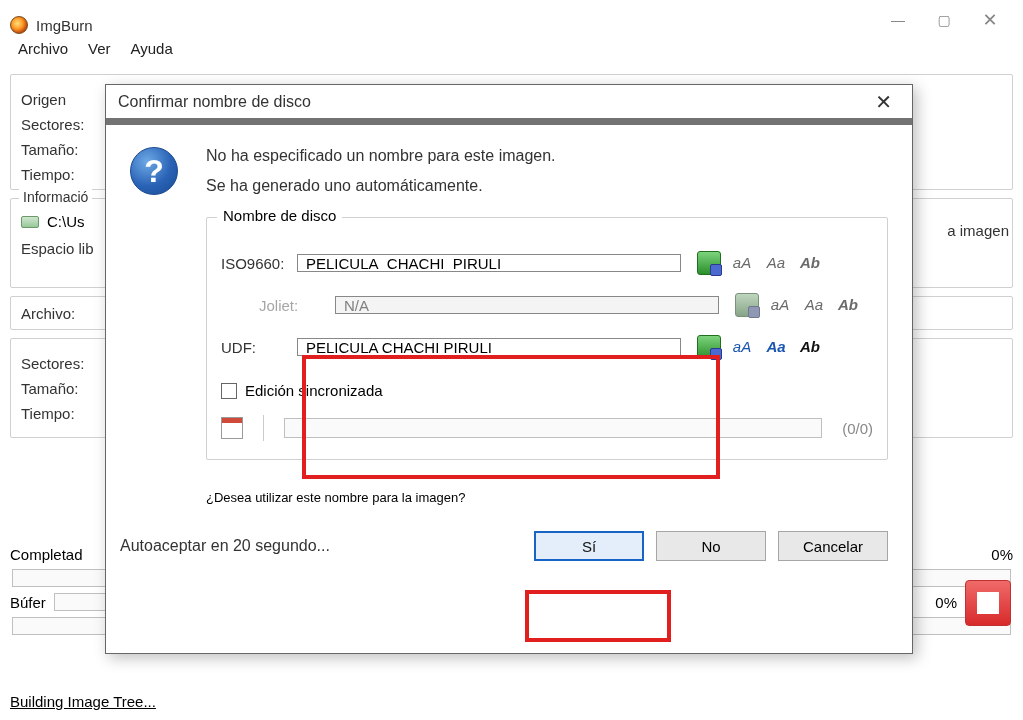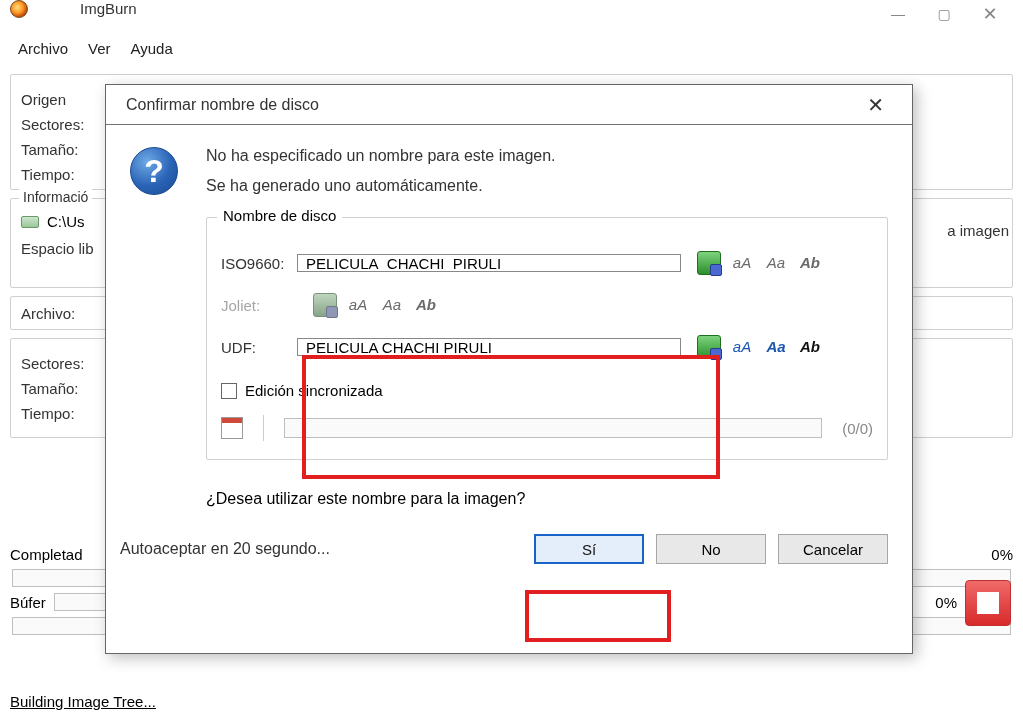--- a/index.html
+++ b/index.html
@@ -1,19 +1,19 @@
 <!DOCTYPE html>
 <html><head>
 <meta charset="utf-8">
 <style>
   * { box-sizing: border-box; font-family: "Segoe UI", Tahoma, sans-serif; }
   body { margin: 0; background: #fff; width: 1023px; height: 720px; overflow: hidden; position: relative; }
 
   
-  .main-titlebar { height: 34px; display: flex; align-items: flex-start; padding: 0 10px; gap: 44px; }
+  .main-titlebar { height: 34px; display: flex; align-items: flex-end; padding: 0 10px; }
   .logo-icon { width: 18px; height: 18px; margin-right: 8px; border-radius: 50%; background:
     radial-gradient(circle at 40% 40%, #ffe07a 0%, #ff9a28 40%, #c24d0a 70%, #5a2a06 100%); border: 1px solid #7a4a1a; }
   .main-title { font-size: 15px; color: #333; }
   .main-winbtns { margin-left: auto; display: flex; }
   .winbtn { width: 46px; height: 28px; display:flex; align-items:center; justify-content:center; color:#888; font-size:14px; }
   .winbtn.close { font-size:18px; }
 
   
   .menubar { height: 28px; display:flex; align-items:flex-end; padding: 0 8px; font-size: 15px; color:#222; border-bottom: 1px solid #fff; }
   .menubar span { padding: 4px 10px; }
@@ -30,37 +30,37 @@
   .progress-track { flex:1; height:18px; border:1px solid #bfbfbf; background:#fafafa; margin: 0 8px; }
   .pct { width:48px; text-align:right; }
   .wide-track { width: calc(100% - 4px); margin: 6px 2px; height:18px; border:1px solid #bfbfbf; background:#fafafa; }
   .stop-btn { position:absolute; right:2px; top:40px; width:46px; height:46px; border:1px solid #c03030; background:linear-gradient(#f06a6a,#d82a2a); border-radius:4px; display:flex; align-items:center; justify-content:center; }
   .stop-btn div { width:22px; height:22px; background:#fff; }
 
   .statusbar { position:absolute; left:0; right:0; bottom:4px; padding: 6px 10px; font-size:15px;text-decoration:underline; }
 
   
   .dialog { position:absolute; left:105px; top:84px; width:808px; height:570px; background:#fff; border:1px solid #666; box-shadow: 4px 4px 14px rgba(0,0,0,.25); }
-  .dlg-titlebar { height:40px; display:flex; align-items:center; padding:0 20px; border-bottom:1px solid #737373; }
+  .dlg-titlebar { height:40px; display:flex; align-items:center; padding:0 12px; border-bottom:7px solid #737373; }
   .dlg-title { font-size:16px; color:#333; }
   .dlg-close { margin-left:auto; font-size:20px; color:#333; padding:4px 8px; cursor:default; }
 
   .dlg-body { display:flex; padding: 22px 24px 0 24px; }
   .q-icon { width:48px; height:48px; border-radius:50%; background:
     radial-gradient(circle at 35% 30%, #6ea9e6 0%, #2a63b6 55%, #184a92 100%);
     border:1px solid #1a4a90; position:relative; flex-shrink:0; margin-right:28px; }
   .q-icon::after { content:"?"; position:absolute; inset:0; display:flex; align-items:center; justify-content:center; color:#fff; font-size:32px; font-weight:bold; }
   .dlg-text p { margin:0 0 12px 0; font-size:16px; color:#333; }
 
   
   .discname-group { margin: 10px 24px 0 100px; border:1px solid #d0d0d0; border-radius:2px; padding: 24px 14px 18px 14px; position:relative; }
   .discname-group .gt { position:absolute; top:-11px; left:10px; background:#fff; padding:0 6px; font-size:15px; }
   .field-row { display:flex; align-items:center; height:42px; }
   .field-label { width:76px; font-size:15px; color:#333; }
-  .field-label.disabled { color:#a6a6a6; }
+  .field-label.disabled { color:#a6a6a6;margin-left:38px; }
   .field-input { width:384px; height:18px; border:1px solid #888; padding:0 8px; font-size:15px; background:#fff; }
   .field-input.disabled { background:#f4f4f4; color:#808080; }
   .tool-icons { display:flex; gap:8px; margin-left:16px; }
   .ti { width:26px; height:22px; font-size:15px; display:flex; align-items:center; justify-content:center; color:#6a6a6a; font-style:italic; border-radius:2px; }
   .ti.browse { width:24px; height:24px; background: linear-gradient(#7dd37d,#2a8f2a); border:1px solid #1f6f1f; border-radius:3px; color:#fff; font-style:normal; font-size:11px; position:relative; }
   .ti.browse::after { content:""; position:absolute; right:-2px; bottom:-2px; width:10px; height:10px; background:#4a6ad0; border:1px solid #2a3a90; border-radius:2px; }
   .ti.aA { }
   .ti.Aa { }
   .ti.Ab { font-weight:bold; }
   .ti.active { color:#1a56b0; }
@@ -72,21 +72,21 @@
 
   .progress-mini { display:flex; align-items:center; gap:20px; margin-top:16px; }
   .cal-icon { width:22px; height:22px; border:1px solid #9a9a9a; background:
     linear-gradient(#fff,#fff) padding-box,
     repeating-linear-gradient(0deg,#ccc 0 2px,#fff 2px 4px); position:relative; }
   .cal-icon::before { content:""; position:absolute; top:0; left:0; right:0; height:5px; background:#d04a3a; }
   .mini-sep { width:1px; height:26px; background:#ccc; }
   .mini-track { flex:1; height:20px; border:1px solid #bfbfbf; background:#fafafa; }
   .mini-count { font-size:15px; color:#888; }
 
-  .question-row { margin:30px 0 0 100px; font-size:16px; }
+  .question-row { margin:30px 0 0 100px; font-size:13px; }
   .btn-row { display:flex; align-items:center; margin:26px 24px 0 14px; }
   .auto-label { font-size:16px; color:#333; }
   .btns { margin-left:auto; display:flex; gap:12px; }
   .btn { width:110px; height:30px; border:1px solid #a6a6a6; background:#e8e8e8; font-size:15px; display:flex; align-items:center; justify-content:center; }
   .btn.primary { border:2px solid #1863c6; background:#e4eefb; color:#111; }
   .red-box-yes { position:absolute; left:419px; top:505px; width:146px; height:52px; border:4px solid #e21f1f; pointer-events:none; }
 </style>
 </head>
 <body>
 
@@ -180,20 +180,21 @@
       <div class="tool-icons">
         <div class="ti browse"></div>
         <div class="ti aA">aA</div>
         <div class="ti Aa">Aa</div>
         <div class="ti Ab">Ab</div>
       </div>
     </div>
 
     <div class="field-row">
       <div class="field-label disabled">Joliet:</div>
+      <input class="field-input disabled" disabled="" value="N/A" style="">
       <div class="tool-icons">
         <div class="ti browse" style="filter:grayscale(60%) opacity(.7)"></div>
         <div class="ti aA">aA</div>
         <div class="ti Aa">Aa</div>
         <div class="ti Ab">Ab</div>
       </div>
     </div>
 
     <div class="field-row">
       <div class="field-label">UDF:</div>

